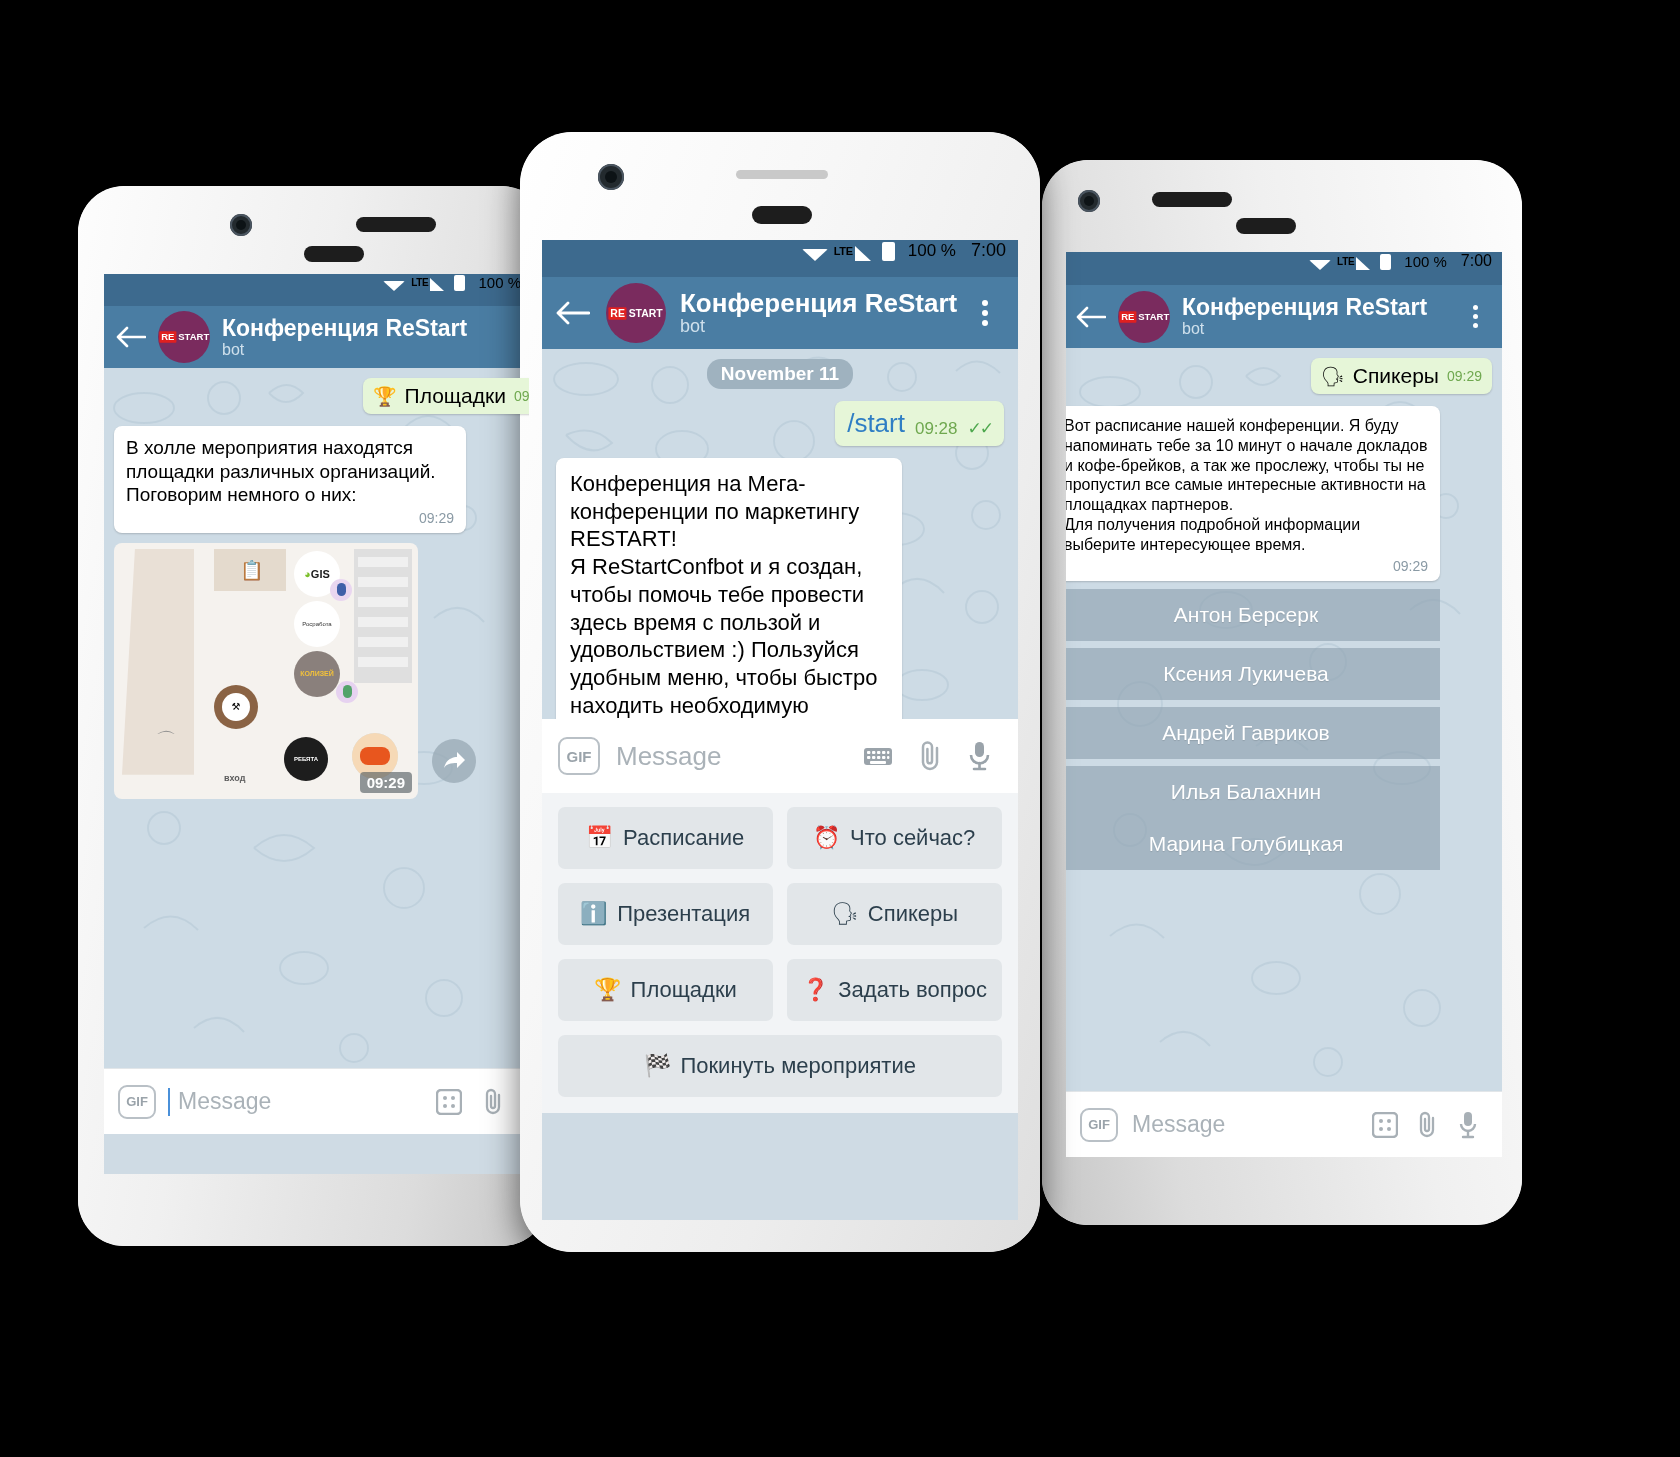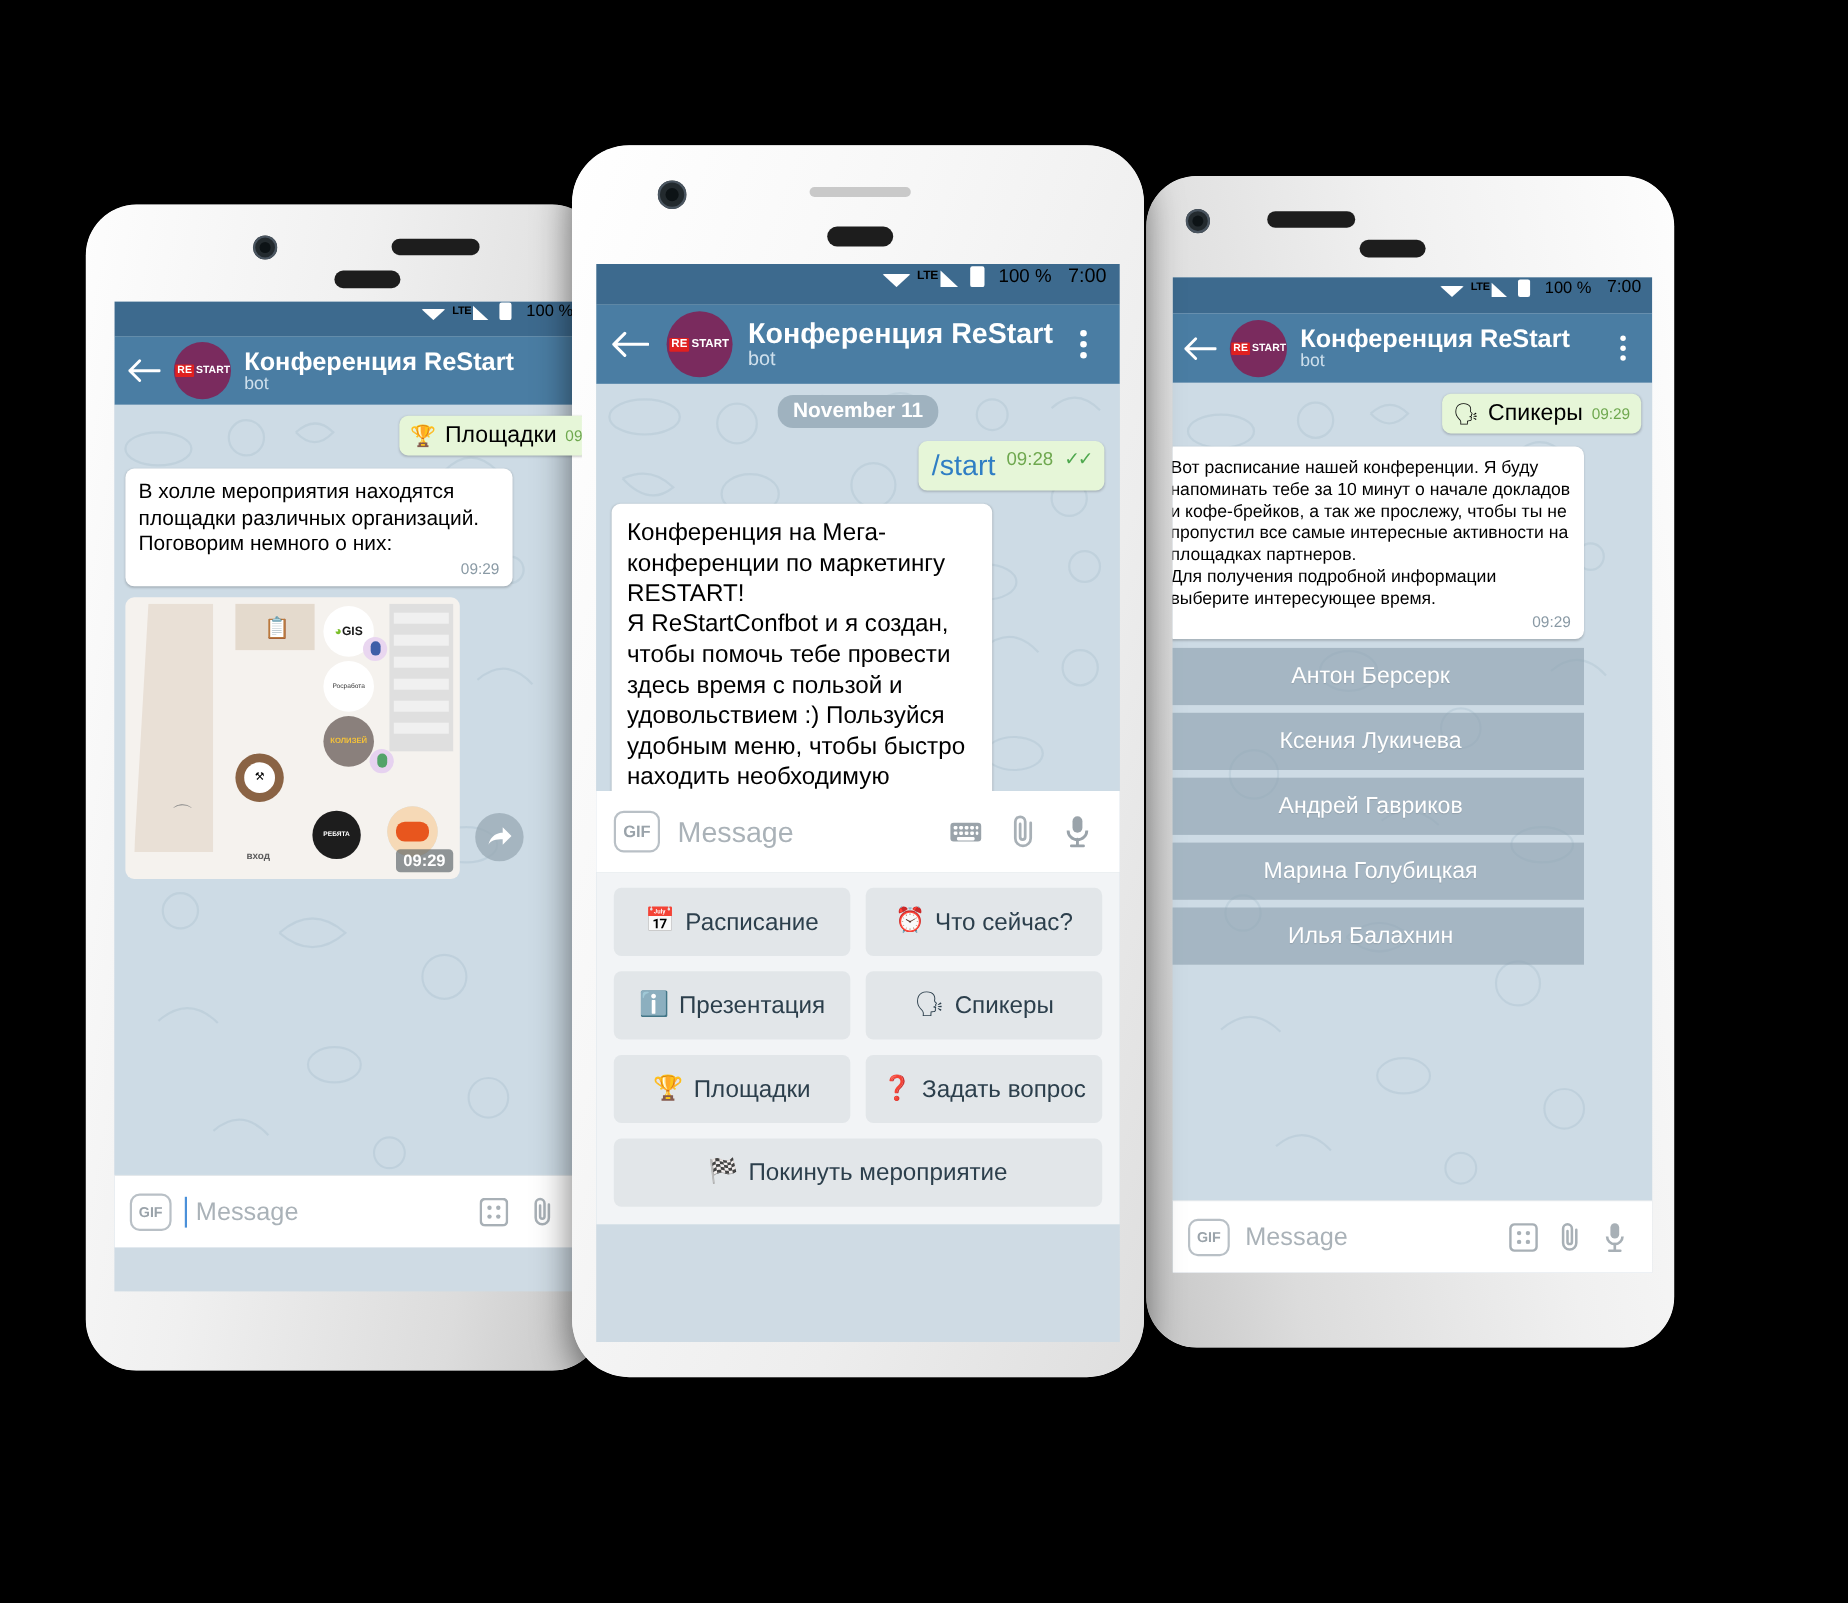--- a/index.html
+++ b/index.html
@@ -353,22 +353,22 @@
 Для получения подробной информации выберите интересующее время.</div>
             <div style="text-align:right;margin-top:2px;">
               <span class="time" style="font-size:14px;">09:29</span>
             </div>
           </div>
 
           <div style="margin-top:8px;margin-left:-24px;width:388px;">
             <div class="inline-btn" style="height:52px;font-size:21px;margin-bottom:7px;">Антон Берсерк</div>
             <div class="inline-btn" style="height:52px;font-size:21px;margin-bottom:7px;">Ксения Лукичева</div>
             <div class="inline-btn" style="height:52px;font-size:21px;margin-bottom:7px;">Андрей Гавриков</div>
+            <div class="inline-btn" style="height:52px;font-size:21px;">Илья Балахнин</div>
             <div class="inline-btn" style="height:52px;font-size:21px;margin-bottom:7px;">Марина Голубицкая</div>
-            <div class="inline-btn" style="height:52px;font-size:21px;">Илья Балахнин</div>
           </div>
         </div>
       </div>
 
       <div class="composer" style="height:66px;padding:0 14px;">
         <div class="gifbtn" style="width:34px;height:30px;font-size:13px;">
           <span>GIF</span>
         </div>
         <div class="msgph" style="font-size:23px;margin-left:14px;">Message</div>
         <div class="cicon" style="width:42px;">
@@ -468,21 +468,21 @@
             <circle cx="170" cy="330" r="18"></circle>
               <path d="M260 322 q26 -22 50 4"></path>
             <ellipse cx="380" cy="336" rx="26" ry="15"></ellipse>
           </g>
         </svg>
 
         <div class="msgwrap" style="padding:10px 14px 0 14px;">
           <div class="datechip" style="font-size:19px;">November 11</div>
 
           <div style="display:flex;justify-content:flex-end;margin-top:12px;">
-            <div class="bubble out" style="padding:7px 12px;display:inline-flex;align-items:flex-start;gap:10px;margin-left:24px;">
+            <div class="bubble out" style="padding:7px 12px;display:inline-flex;align-items:flex-end;gap:10px;margin-left:24px;">
               <span style="font-size:26px;color:#2f7ec4;">/start</span>
               <span class="time out" style="font-size:17px;">09:28</span>
               <span class="ticks" style="font-size:17px;">✓✓</span>
             </div>
           </div>
 
           <div class="bubble" style="margin-top:12px;padding:12px 14px 8px 14px;width:346px;">
             <div class="txt" style="font-size:22px;line-height:1.26;">Конференция на Мега-конференции по маркетингу RESTART!
 Я ReStartConfbot и я создан, чтобы помочь тебе провести здесь время с пользой и удовольствием :) Пользуйся удобным меню, чтобы быстро находить необходимую информацию:</div>
 

